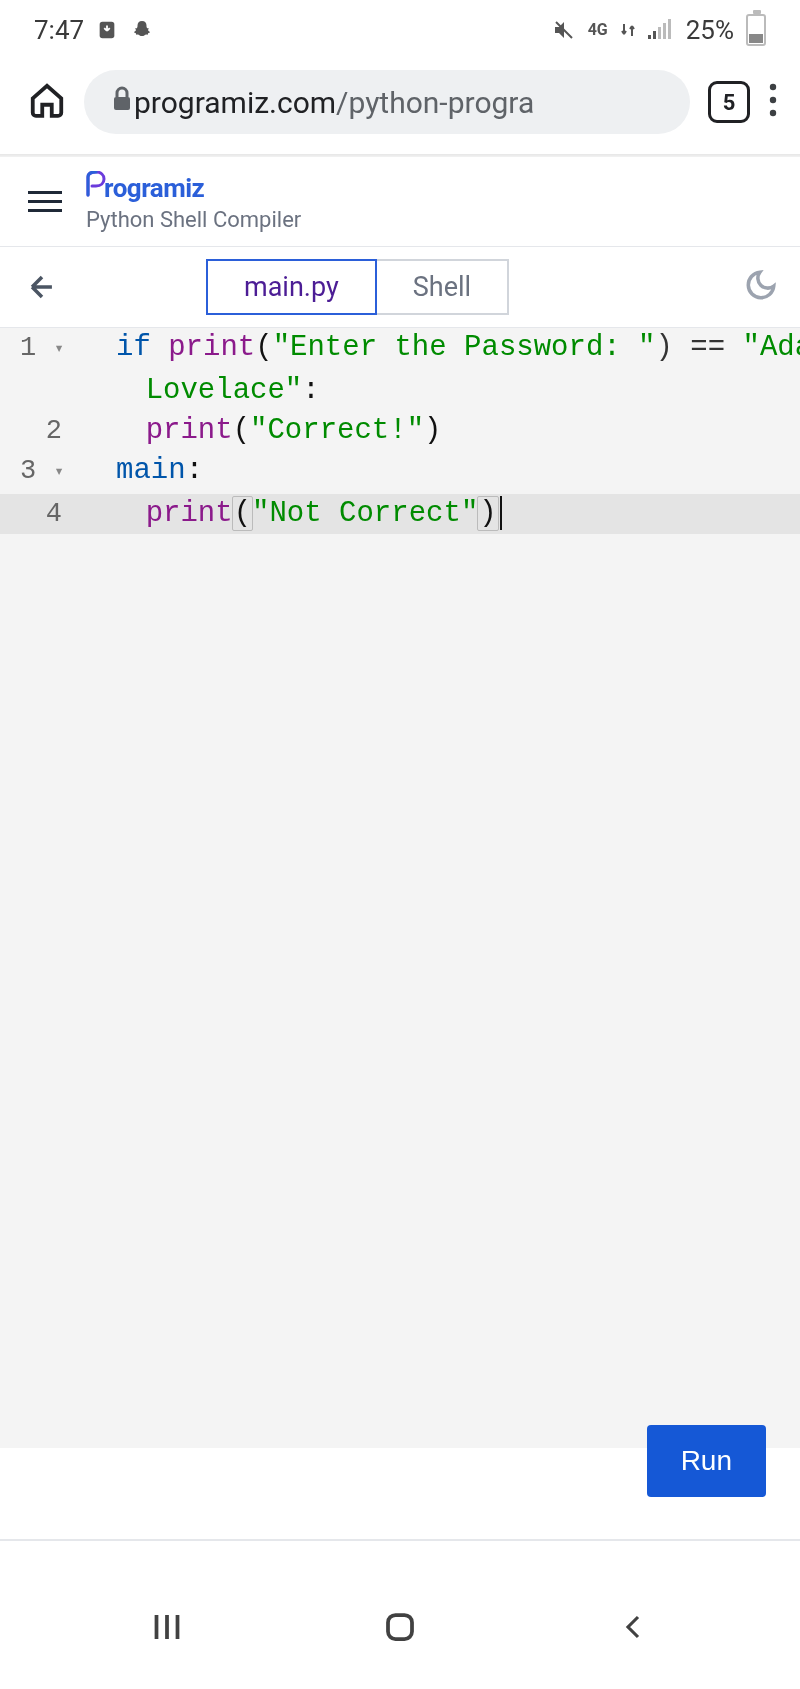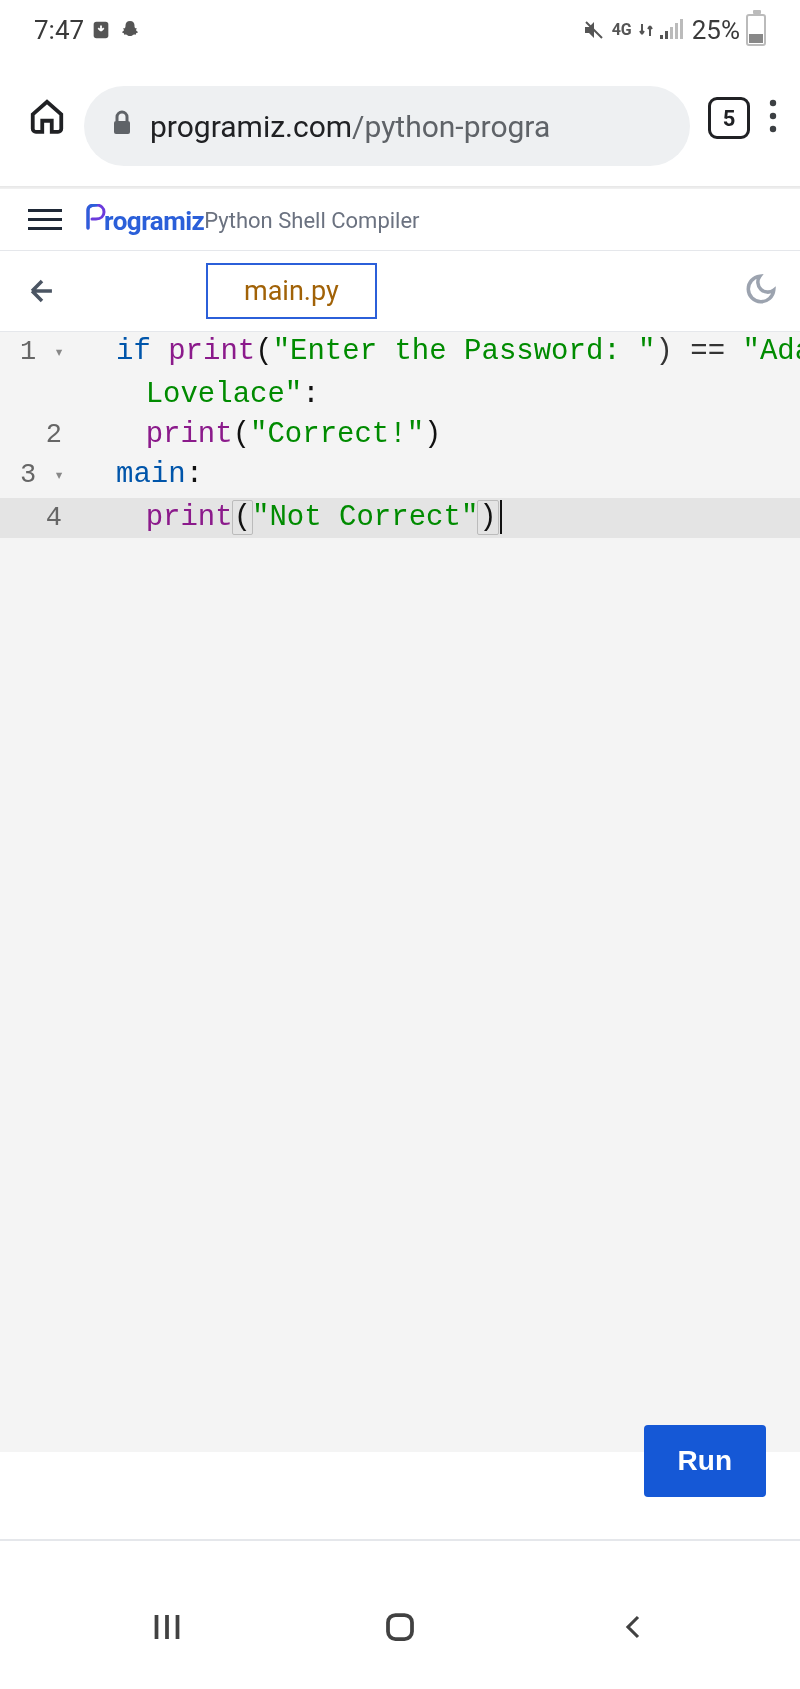--- a/index.html
+++ b/index.html
@@ -15,21 +15,21 @@
   
   .status-bar {
     display: flex;
     justify-content: space-between;
     align-items: center;
     padding: 14px 34px 10px 34px;
     font-size: 26px;
     color: #3a3a3a;
     font-weight: 400;
   }
-  .status-left, .status-right { display: flex; align-items: center; gap: 6px; }
+  .status-left, .status-right { display: flex; align-items: center; gap: 12px; }
   .status-right { }
   .sb-icon { display: inline-flex; align-items: center; justify-content: center; }
   .battery-outer {
     width: 20px; height: 32px;
     border: 2px solid #bbb;
     border-radius: 3px;
     position: relative;
   }
   .battery-outer::before {
     content: "";
@@ -50,30 +50,28 @@
   .browser-bar {
     display: flex;
     align-items: center;
     gap: 18px;
     padding: 14px 22px 20px 28px;
   }
   .omnibox {
     flex: 1;
     background: #eef0f2;
     border-radius: 40px;
-    height: 80px;
+    height: 64px;
     display: flex;
     align-items: center;
     padding: 0 26px;
-    gap: 16px;
     font-size: 30px;
     color: #3c4043;
     overflow: hidden;
     white-space: nowrap;
-    margin-top: 16px;
   }
   .omnibox .host { color: #202124; }
   .omnibox .path { color: #5f6368; }
   .tabcount {
     width: 42px; height: 42px;
     border: 3.5px solid #202124;
     border-radius: 9px;
     display: flex; align-items: center; justify-content: center;
     font-weight: 700; font-size: 22px;
     color: #202124;
@@ -87,21 +85,21 @@
   .site-header {
     display: flex;
     align-items: center;
     justify-content: space-between;
     padding: 14px 22px 14px 22px;
     border-bottom: 1px solid #e5e7eb;
   }
   .site-header-left { display: flex; align-items: center; gap: 18px; }
   .hamburger { display: flex; flex-direction: column; gap: 6px; padding: 6px; cursor: pointer; }
   .hamburger span { width: 34px; height: 3px; background: #1f2937; }
-  .logo-block { display: flex; }
+  .logo-block { display: flex; flex-direction: column; }
   .logo-text { font-size: 26px; font-weight: 700; color: #2b5fd9; letter-spacing: -0.5px; }
   .logo-p {
     display: inline-block;
     width: 18px; vertical-align: baseline;
     position: relative;
   }
   .logo-sub { font-size: 22px; color: #6b7280; margin-top: 4px; }
   .learn-btn {
     border: 2px solid #2b5fd9;
     color: #2b5fd9;
@@ -128,21 +126,21 @@
   .tab {
     border: 2px solid #d1d5db;
     padding: 10px 36px;
     font-size: 27px;
     color: #6b7280;
     background: #fff;
     cursor: pointer;
   }
   .tab.active {
     border-color: #2b5fd9;
-    color: #a16207;
+    color: #4c1d95;
   }
   .tab:first-child { border-right-width: 2px; }
   .tab + .tab { border-left: none; }
   .moon { margin-left: auto; color: #9ca3af; }
 
   
   .editor {
     background: #f4f4f4;
     font-family: "Menlo","Consolas","Liberation Mono",monospace;
     font-size: 29px;
@@ -196,21 +194,21 @@
   }
 
   
   .run-btn {
     position: absolute;
     right: 34px;
     bottom: 192px;
     background: #1558d6;
     color: #fff;
     font-size: 28px;
-    font-weight: 700;
+    font-weight: 400;
     border: none;
     padding: 20px 34px;
     border-radius: 4px;
     cursor: pointer;
   }
 
   .bottom-sep {
     position: absolute;
     bottom: 148px;
     left: 0; right: 0;
@@ -329,20 +327,21 @@
 </div>
 
 <div class="tab-row">
   <span class="back-arrow">
     <svg width="34" height="34" viewBox="0 0 24 24" fill="none" stroke="#4b5563" stroke-width="2.5">
         <path d="M19 12H5m0 0l7-7m-7 7l7 7"></path>
       </svg>
   </span>
   <div class="tab-group">
     <div class="tab active">main.py</div>
+    <div class="tab">Shell</div>
   </div>
   <span class="moon">
     <svg width="34" height="34" viewBox="0 0 24 24" fill="none" stroke="#9ca3af" stroke-width="2.5">
         <path d="M21 12.8A9 9 0 1 1 11.2 3a7 7 0 0 0 9.8 9.8z"></path>
       </svg>
   </span>
 </div>
 
 <div class="editor">
 

